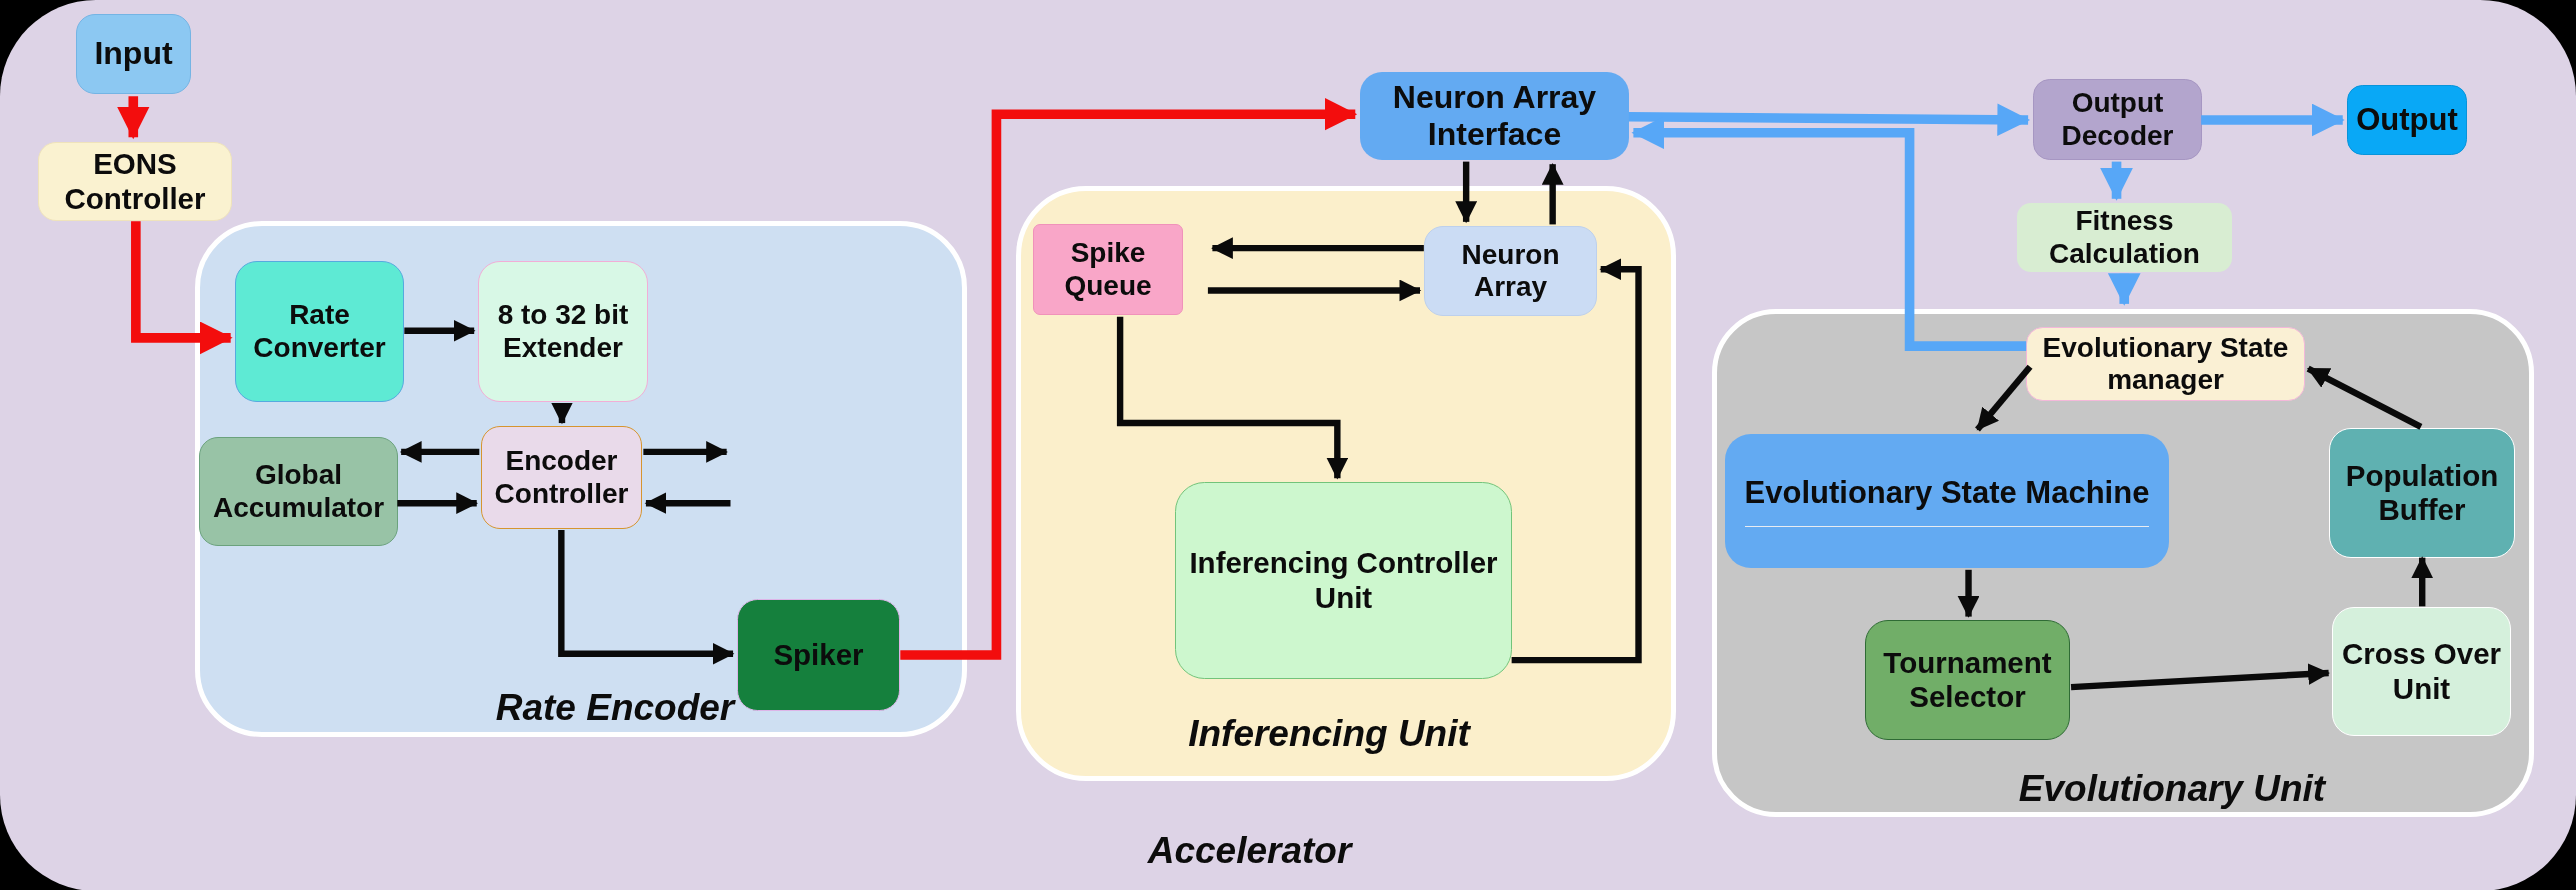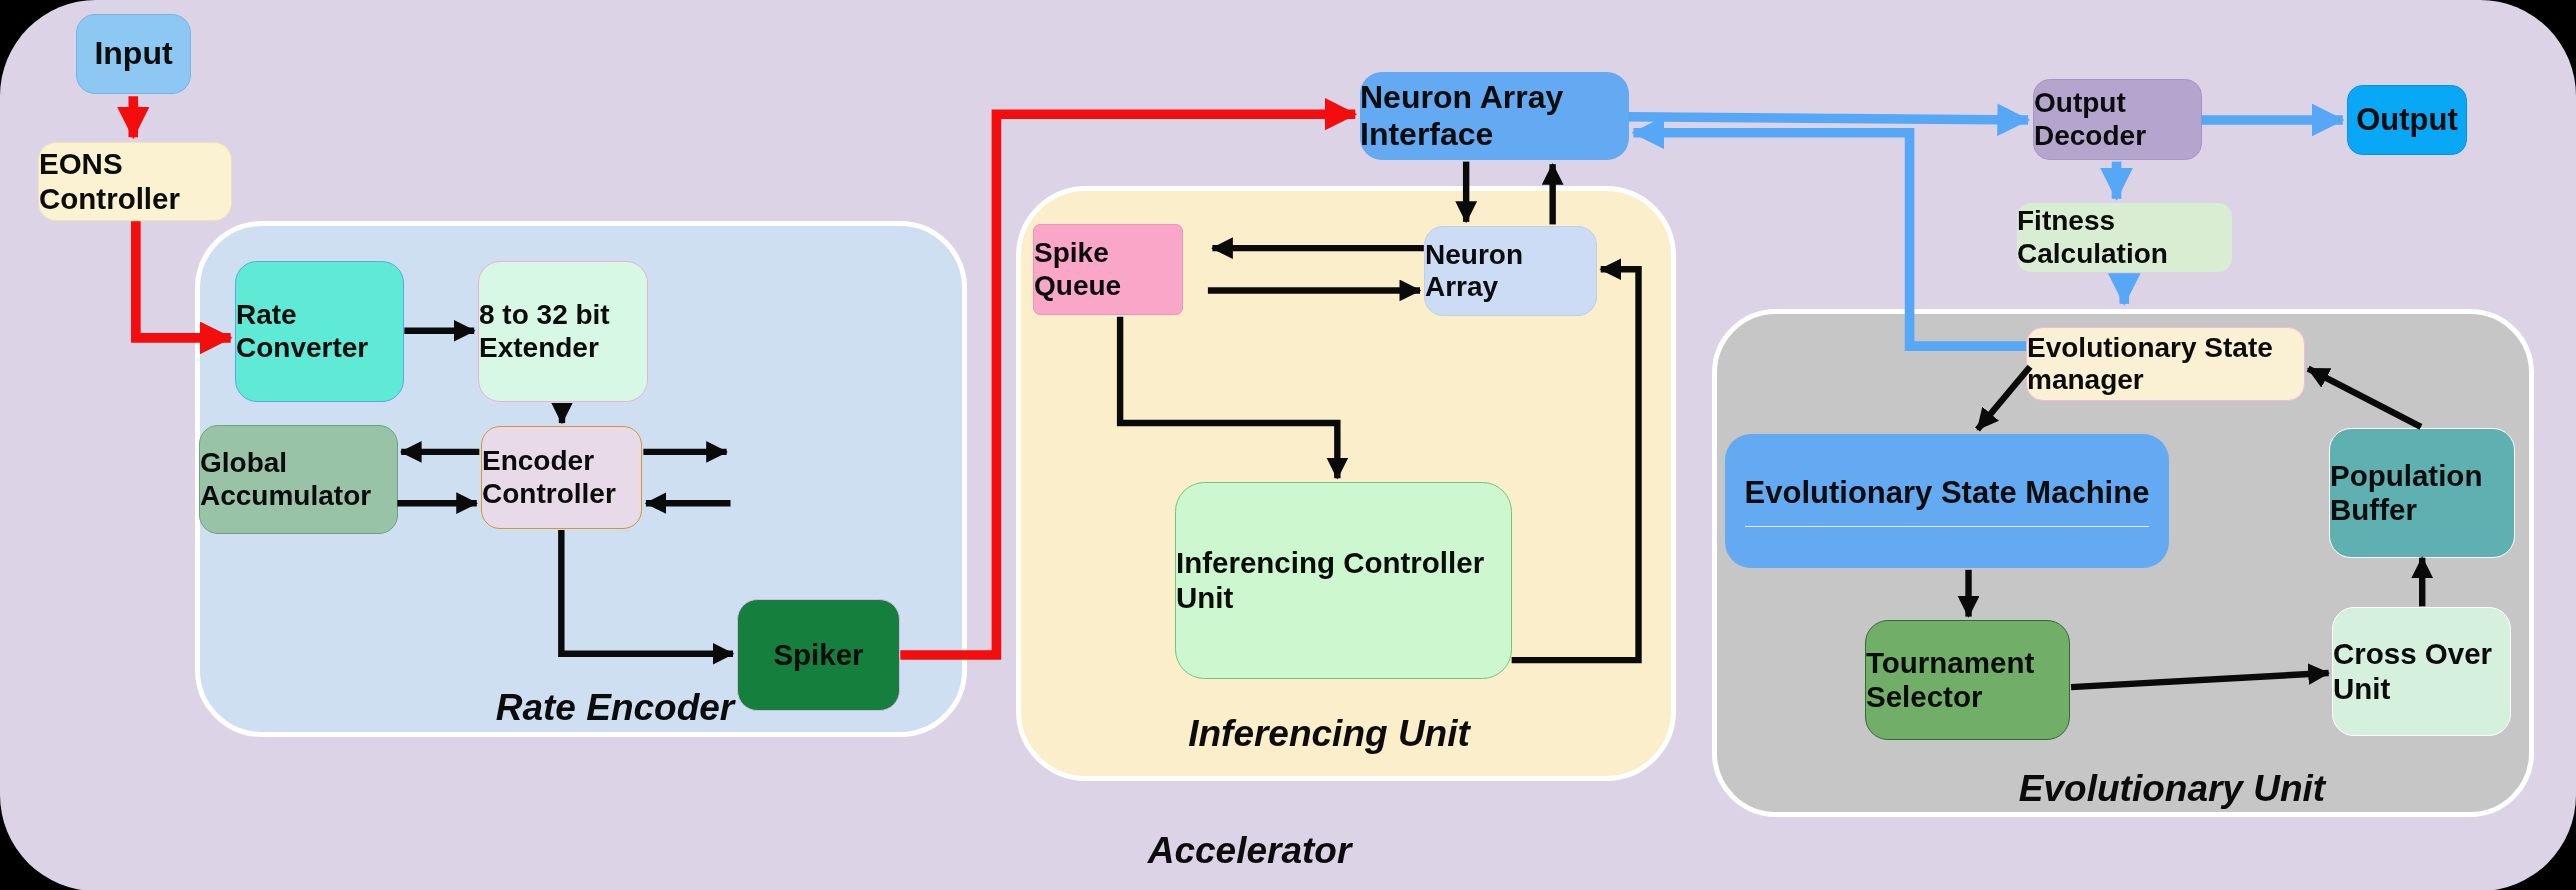--- a/index.html
+++ b/index.html
@@ -1,35 +1,35 @@
 <!DOCTYPE html>
 <html style="font-size:10.3px"><head>
 <meta charset="utf-8">
 <style>
   html,body{margin:0;padding:0;background:#000;}
   #stage{position:relative;width:2576px;height:891px;background:#000;overflow:hidden;
          font-family:"Liberation Sans","DejaVu Sans",sans-serif;}
   #panel{position:absolute;left:0;top:0;width:2576px;height:891px;background:#ddd3e6;border-radius:96px;}
   .container{position:absolute;border:5.8px solid #ffffff;box-sizing:border-box;}
-  .node{position:absolute;display:flex;align-items:center;justify-content:center;text-align:left;
+  .node{position:absolute;display:flex;align-items:center;justify-content:center;text-align:center;
         font-weight:bold;color:#0c0c0c;box-sizing:border-box;line-height:1.16;}
   .clabel{position:absolute;font-weight:bold;font-style:italic;color:#0c0c0c;text-align:center;}
   svg{position:absolute;left:0;top:0;pointer-events:none;}
 
   
   #rate-encoder{left:195px;top:221px;width:772px;height:516px;background:#cedff2;border-radius:67px;}
   #inferencing-unit{left:1016px;top:186px;width:660px;height:595px;background:#fbefcb;border-radius:70px;}
   #evolutionary-unit{left:1712px;top:309px;width:822px;height:508px;background:#c6c6c6;border-radius:64px;}
 
   
   #n-input{left:76px;top:14px;width:115px;height:80px;background:#8cc8f2;border:1.9px solid #74b4e4;border-radius:19px;font-size:32px;}
   #n-eons{left:38px;top:142px;width:194px;height:79px;background:#faf2d0;border:1.9px solid #efe3bb;border-radius:18px;font-size:29.5px;}
   #n-rateconv{left:235px;top:261px;width:169px;height:141px;background:#5eead4;border:1.9px solid #56aadf;border-radius:22px;font-size:28px;}
   #n-extender{left:478px;top:261px;width:170px;height:141px;background:#d8f8e6;border:1.9px solid #f2aed6;border-radius:22px;font-size:28px;}
-  #n-globalacc{left:199px;top:425px;width:199px;height:109px;background:#98c3a6;border:1.9px solid #6ba27d;border-radius:19px;font-size:28px;}
+  #n-globalacc{left:199px;top:437px;width:199px;height:109px;background:#98c3a6;border:1.9px solid #6ba27d;border-radius:19px;font-size:28px;}
   #n-encctrl{left:481px;top:426px;width:161px;height:103px;background:#e9daea;border:1.9px solid #d6952f;border-radius:19px;font-size:28px;}
   #n-localacc{left:731px;top:423px;width:221px;height:119px;background:#8fef9e;border:1.9px solid #77d886;border-radius:20.5px;font-size:28px;}
   #n-spiker{left:737px;top:599px;width:163px;height:112px;background:#15803d;border:1.9px solid #ddb4e8;border-radius:20.5px;font-size:29.5px;}
   #n-spikequeue{left:1033px;top:224px;width:150px;height:91px;background:#f9a6c8;border:1.9px solid #f092ba;border-radius:7px;font-size:28px;}
   #n-neuronarr{left:1424px;top:226px;width:173px;height:90px;background:#cbdcf4;border:1.9px solid #bdd0ec;border-radius:19px;font-size:28px;}
   #n-icu{left:1175px;top:482px;width:337px;height:197px;background:#cdf7ce;border:1.9px solid #72c47a;border-radius:29.5px;font-size:29.5px;}
   #n-nai{left:1360px;top:72px;width:269px;height:88px;background:#63aaf2;border-radius:22px;font-size:32px;}
   #n-outdec{left:2033px;top:79px;width:169px;height:81px;background:#b3a5cd;border:1.9px solid #a696c2;border-radius:16.7px;font-size:28px;}
   #n-output{left:2347px;top:85px;width:120px;height:70px;background:#09a8f6;border:1.9px solid #0894da;border-radius:15.4px;font-size:31px;}
   #n-fitness{left:2017px;top:203px;width:215px;height:69px;background:#d8edd2;border-radius:14px;font-size:28px;}

